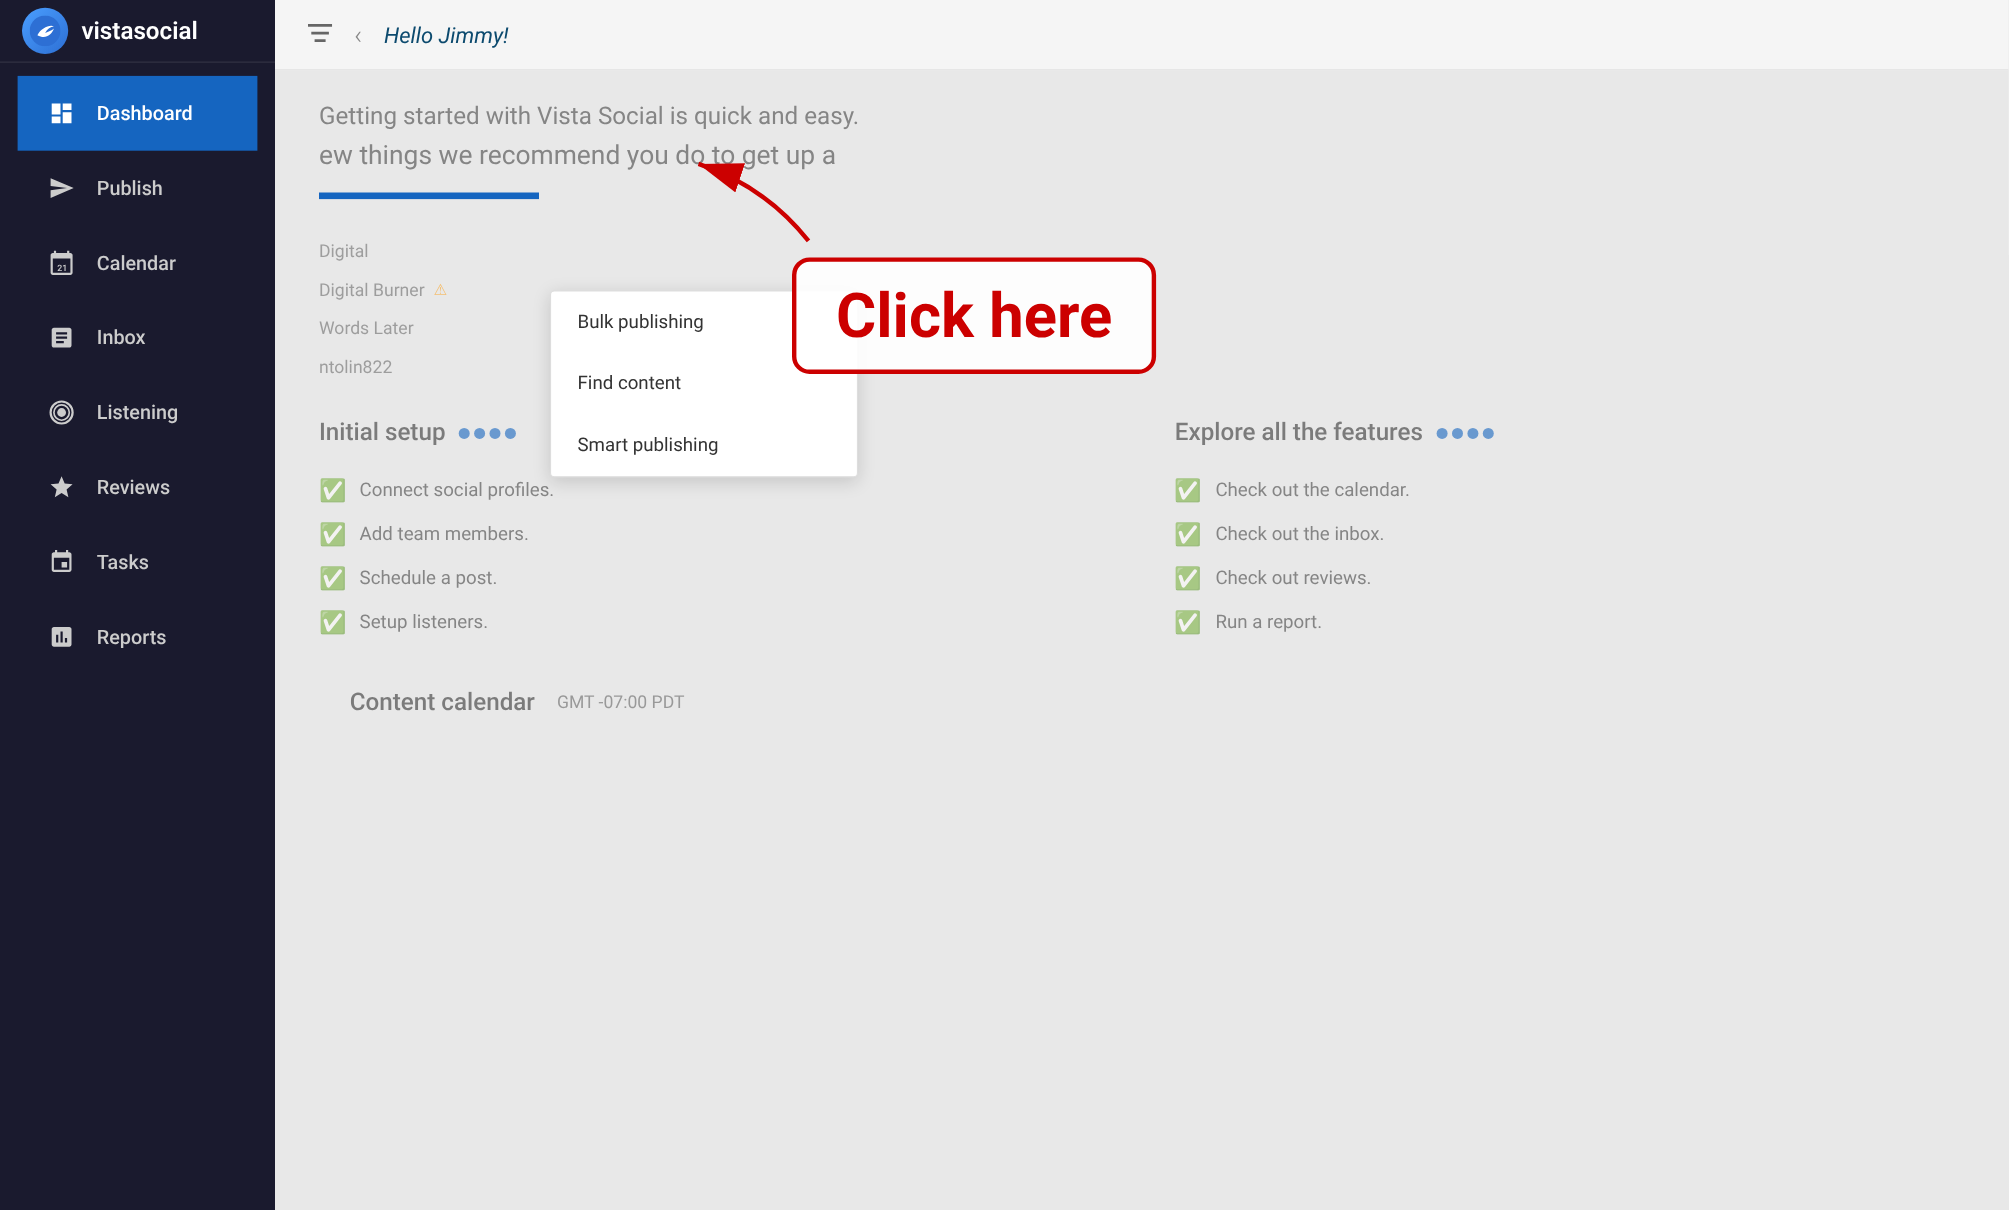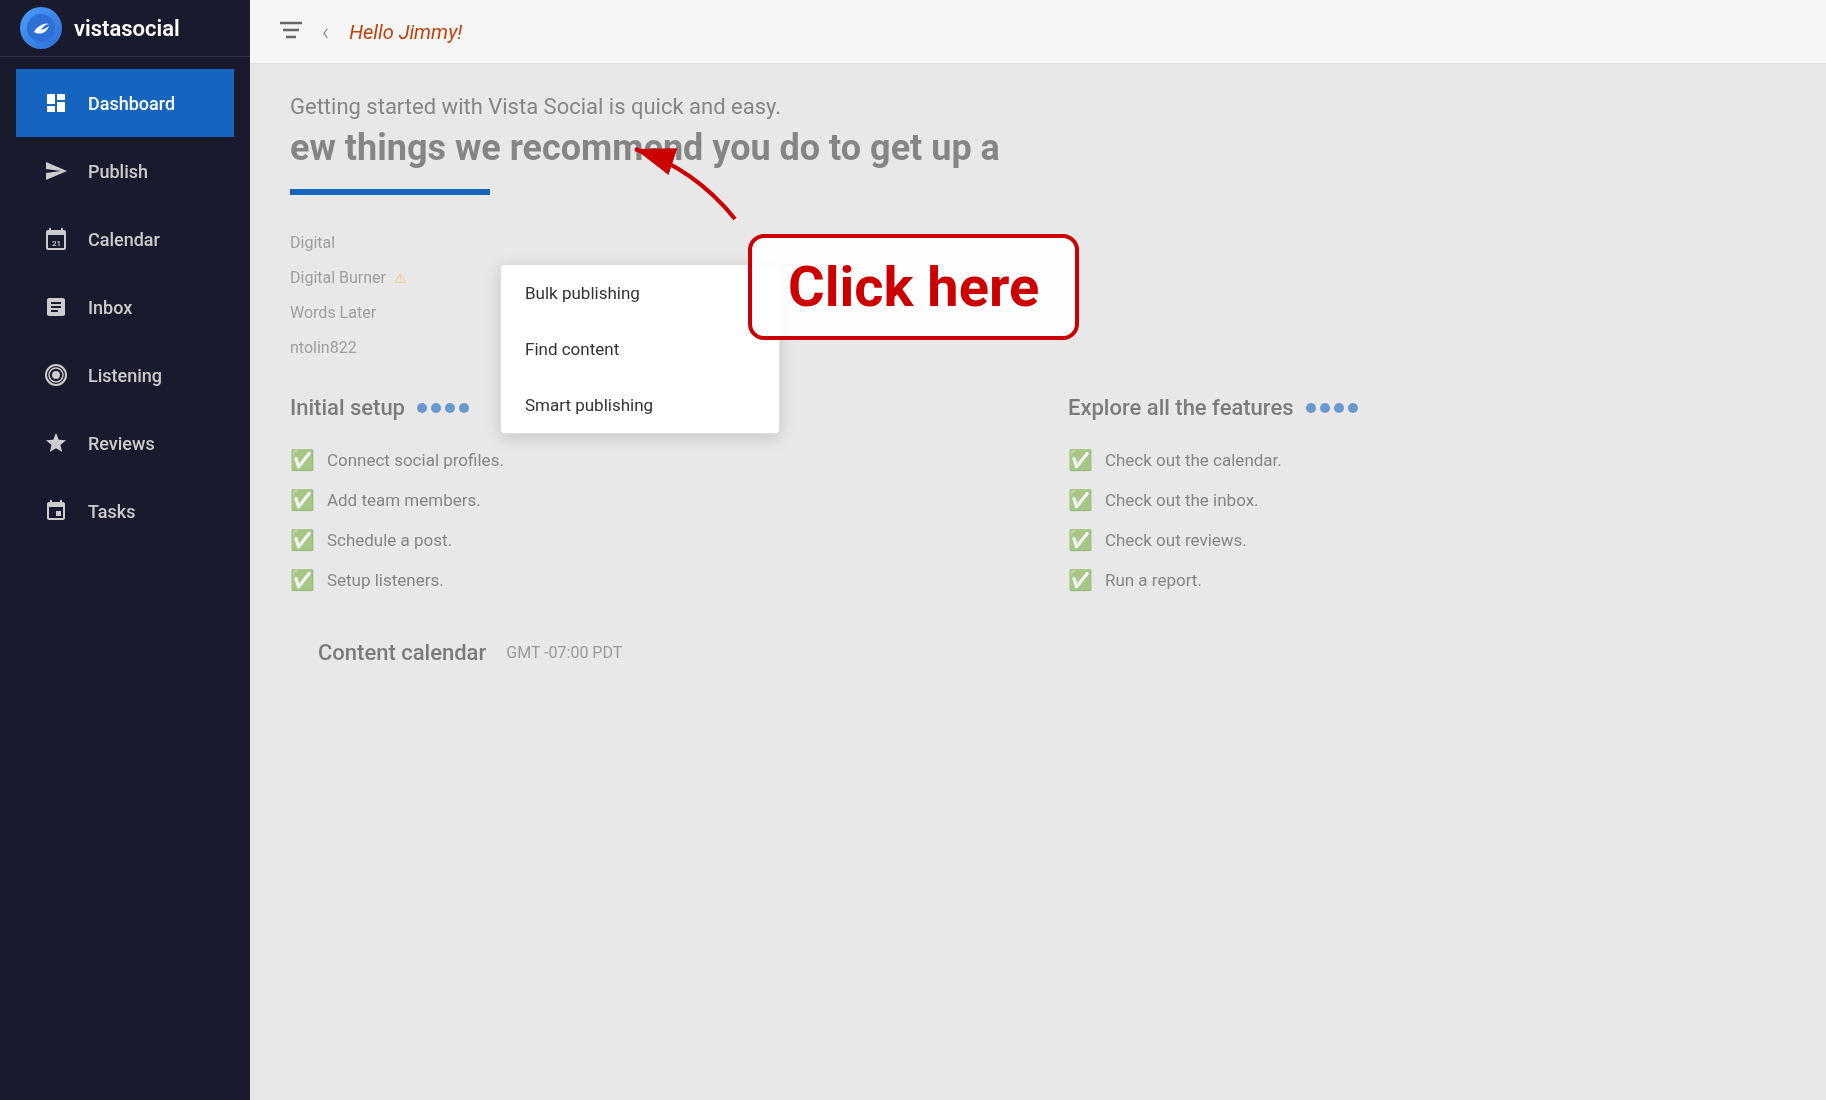--- a/index.html
+++ b/index.html
@@ -93,21 +93,21 @@
       color: #666;
       cursor: pointer;
     }
     .header-back-icon {
       font-size: 18px;
       color: #666;
       cursor: pointer;
     }
     .header-greeting {
       font-size: 20px;
-      color: #c2410c;
+      color: #0c4a6e;
       font-style: italic;
     }
 
     
     .content {
       flex: 1;
       background: #e8e8e8;
       padding: 0;
       position: relative;
       overflow: hidden;
@@ -120,25 +120,24 @@
 
     
     .getting-started-text {
       font-size: 22px;
       color: #444;
       margin-bottom: 8px;
       opacity: 0.6;
     }
 
     .recommend-text {
-      font-size: 36px;
+      font-size: 24px;
       color: #444;
       margin-bottom: 20px;
       opacity: 0.6;
-      font-weight: bold;
     }
 
     
     .blue-bar {
       height: 6px;
       background: #1565c0;
       width: 200px;
       margin-bottom: 30px;
     }
 
@@ -241,21 +240,21 @@
     }
     .dropdown-item.active {
       background: #1565c0;
       color: white;
     }
 
     
     .click-here-annotation {
       position: absolute;
       top: 170px;
-      left: 498px;
+      left: 470px;
       z-index: 300;
       display: flex;
       flex-direction: column;
       align-items: center;
     }
     .click-here-box {
       background: rgba(255,255,255,0.9);
       border: 4px solid #cc0000;
       border-radius: 16px;
       padding: 16px 36px;
@@ -348,20 +347,28 @@
 
     <div class="nav-item">
       <div class="nav-icon">
         <svg width="24" height="24" viewBox="0 0 24 24" fill="#ccc">
           <path d="M17 12h-5v5h5v-5zM16 1v2H8V1H6v2H5c-1.11 0-1.99.9-1.99 2L3 19c0 1.1.89 2 2 2h14c1.1 0 2-.9 2-2V5c0-1.1-.9-2-2-2h-1V1h-2zm3 18H5V8h14v11z"></path>
         </svg>
       </div>
       <span>Tasks</span>
     </div>
 
+    <div class="nav-item">
+      <div class="nav-icon">
+        <svg width="24" height="24" viewBox="0 0 24 24" fill="#ccc">
+          <path d="M19 3H5c-1.1 0-2 .9-2 2v14c0 1.1.9 2 2 2h14c1.1 0 2-.9 2-2V5c0-1.1-.9-2-2-2zM9 17H7v-7h2v7zm4 0h-2V7h2v10zm4 0h-2v-4h2v4z"></path>
+        </svg>
+      </div>
+      <span>Reports</span>
+    </div>
   </nav>
 </div>
 
 <div class="main">
 
   <div class="header">
     <span class="header-filter-icon">
       <svg width="22" height="18" viewBox="0 0 22 18" fill="none">
         <line x1="0" y1="2" x2="22" y2="2" stroke="#666" stroke-width="2.5"></line>
         <line x1="3" y1="9" x2="19" y2="9" stroke="#666" stroke-width="2.5"></line>

